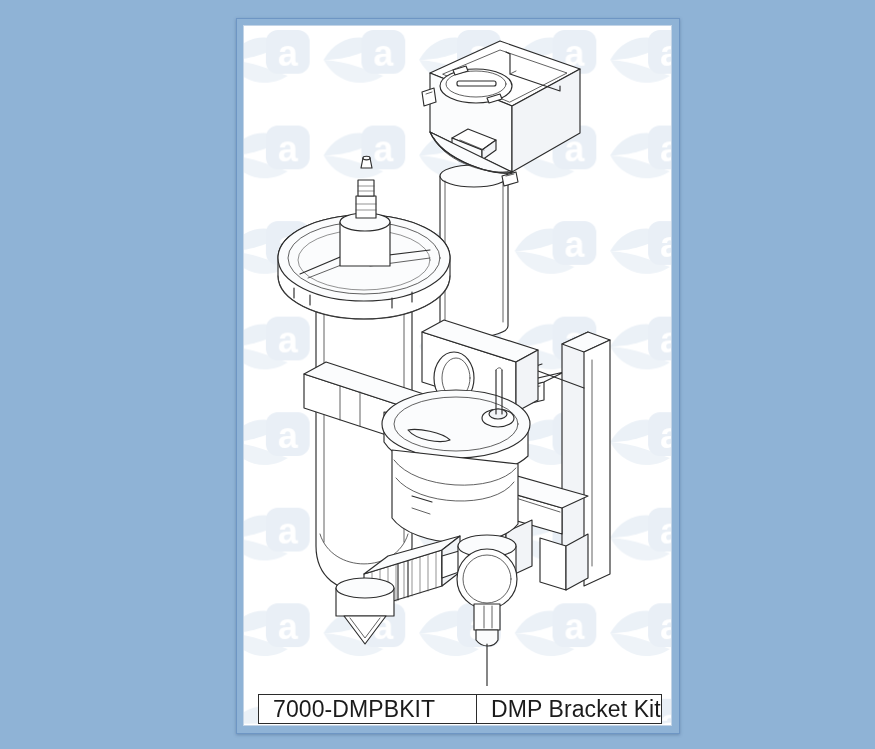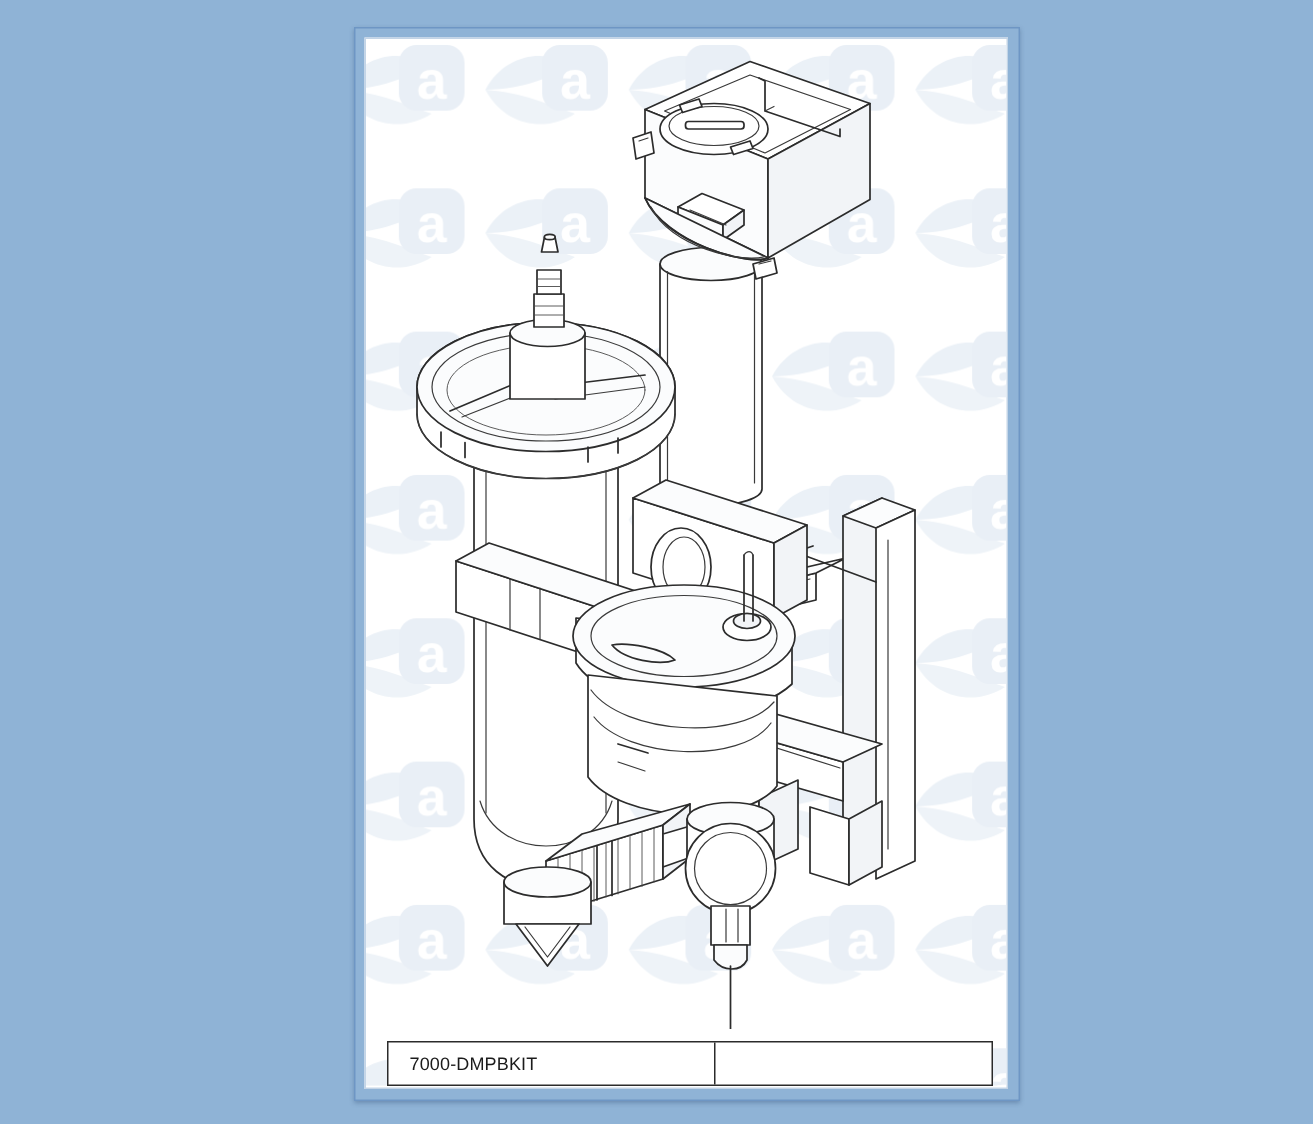--- a/index.html
+++ b/index.html
@@ -61,21 +61,21 @@
     width: 404px;
     height: 30px;
     display: flex;
     background: #ffffff;
     border: 1.5px solid #2b2b2b;
   }
   .caption-cell {
     display: flex;
     align-items: center;
     padding-left: 14px;
-    font-size: 12px;
+    font-size: 23px;
     color: #1b1b1b;
     letter-spacing: .1px;
     white-space: nowrap;
     overflow: hidden;
   }
   #caption-part { width: 218px; border-right: 1.5px solid #2b2b2b; }
   #caption-desc { flex: 1; }
 
   svg { display: block; }
   .ln { fill: none; stroke: #2c2c2c; stroke-width: 1.15; stroke-linejoin: round; stroke-linecap: round; }
@@ -291,16 +291,17 @@
 
       <g>
         <path class="ln" d="M168 470 L188 476"></path>
         <path class="ln-t" d="M168 482 L186 488"></path>
       </g>
 
     </svg>
 
     <div id="caption-bar">
       <div class="caption-cell" id="caption-part">7000-DMPBKIT</div>
+      <div class="caption-cell" id="caption-desc">DMP Bracket Kit</div>
     </div>
 
   </div>
 </div>
 
 </body></html>

